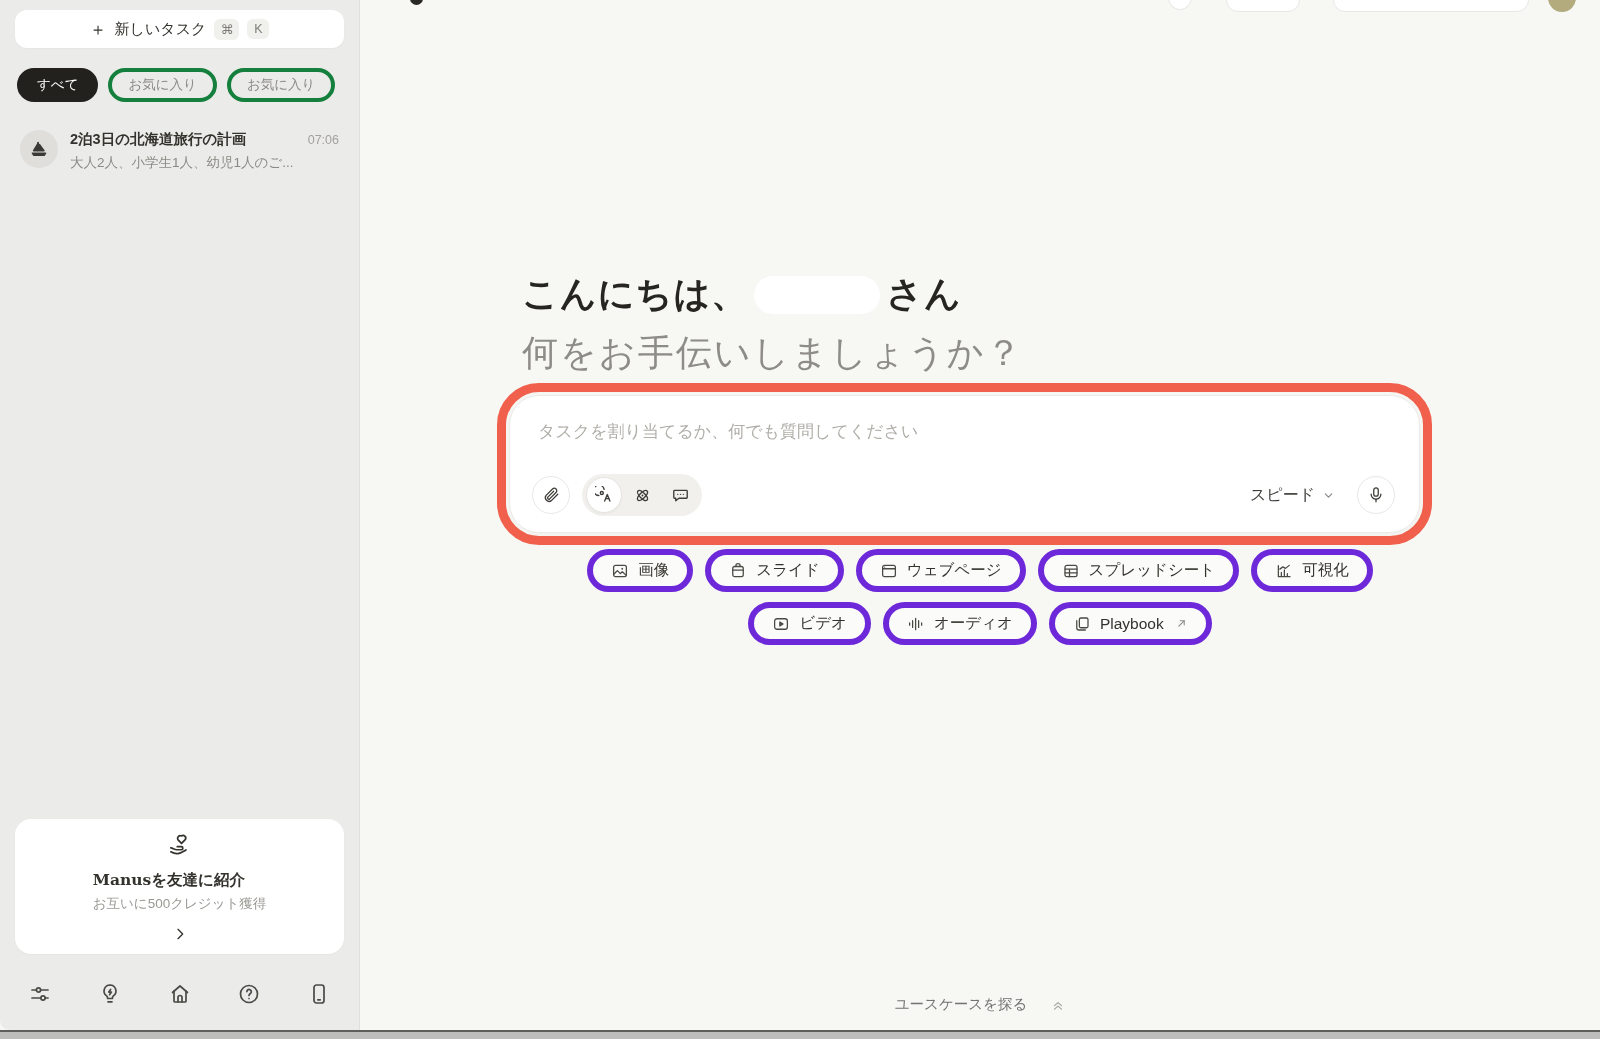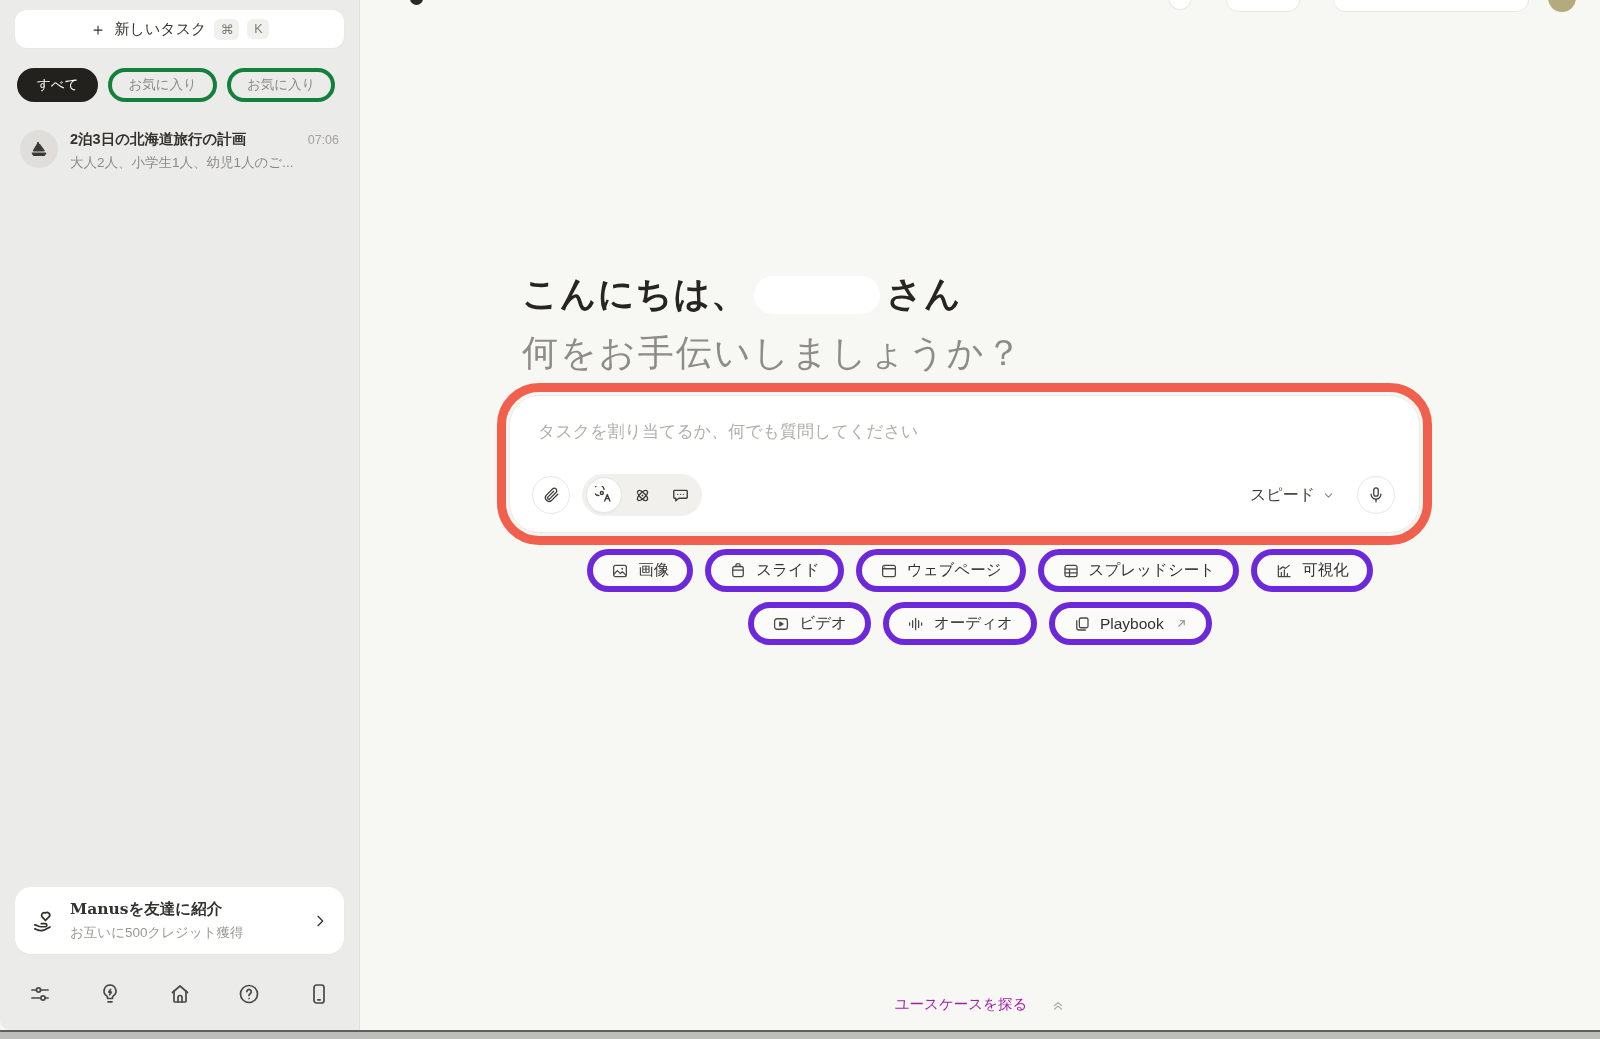--- a/index.html
+++ b/index.html
@@ -62,20 +62,21 @@
     margin-top:5px; font-size:13.5px; color:#8B8A85;
     white-space:nowrap; overflow:hidden; text-overflow:ellipsis;
   }
 
   .sidebar-spacer{ flex:1; }
 
   .referral-card{
     margin:0 15px 12px 15px; background:#FFFFFF; border-radius:16px;
     padding:12px 16px; display:flex; align-items:center; gap:13px; cursor:pointer;
     box-shadow:0 1px 2px rgba(0,0,0,.03);
+    flex-direction:column;
   }
   .referral-icon{ color:#34322D; flex:none; display:flex; }
   .referral-text{ flex:1; min-width:0; }
   .referral-title{
     font-family:"DejaVu Serif","Liberation Serif",serif;
     font-size:15.5px; font-weight:bold; color:#34322D;
   }
   .referral-sub{ margin-top:4px; font-size:13.5px; color:#9A9994; }
   .referral-chevron{ color:#34322D; flex:none; display:flex; }
 
@@ -179,21 +180,21 @@
     padding:0 18px; display:flex; align-items:center; gap:9px; cursor:pointer;
     font-family:inherit; font-size:15.5px; color:#34322D;
   }
   .cap-chip .c-icon{ color:#4A4944; display:flex; }
   .cap-chip .ext{ color:#8B8A85; display:flex; margin-left:2px; }
 
   .explore-link{
     position:absolute; left:0; right:0; bottom:16px;
     display:flex; align-items:center; justify-content:center; gap:24px;
     background:none; border:none; cursor:pointer; width:auto;
-    font-family:inherit; font-size:14.5px; color:#a21caf;
+    font-family:inherit; font-size:14.5px; color:#737373;
   }
   .explore-link .chev{ display:flex; color:#A3A19C; }
 
   svg{ display:block; }
 </style>
 </head>
 <body>
 
 <aside class="sidebar">
 

